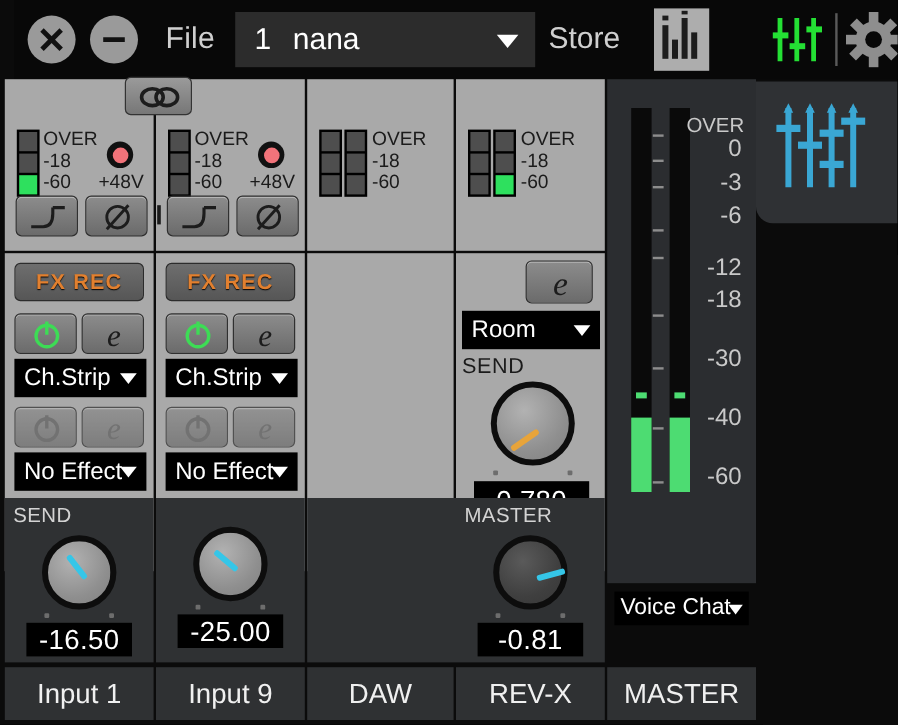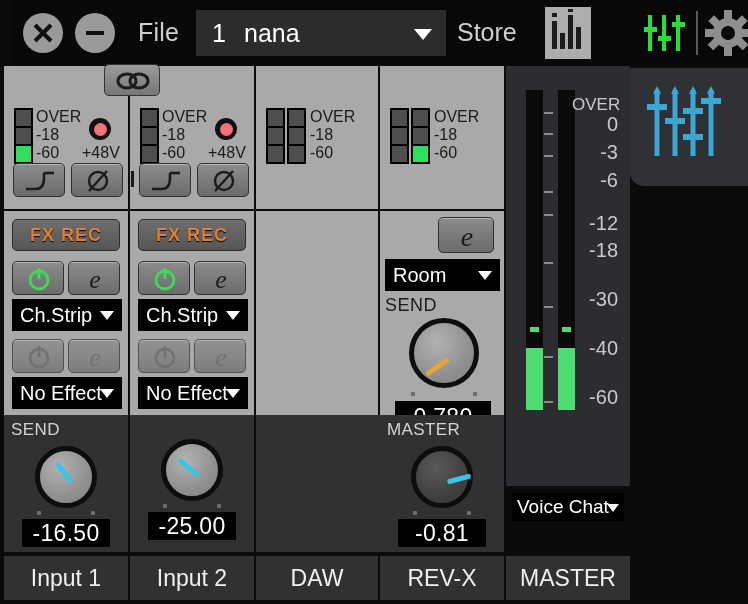--- a/index.html
+++ b/index.html
@@ -458,21 +458,21 @@
         <polygon points="63,18 59,26 67,26"></polygon>
           <polygon points="81,18 77,26 85,26"></polygon>
       </g>
     </svg>
   </div>
 
   <div class="nametab" id="nt0">
       <span>Input 1</span>
     </div>
   <div class="nametab" id="nt1">
-      <span>Input 2</span>
+      <span>Input 9</span>
     </div>
   <div class="nametab" id="nt2">
       <span>DAW</span>
     </div>
   <div class="nametab" id="nt3">
       <span>REV-X</span>
     </div>
   <div class="nametab" id="nt4">
       <span>MASTER</span>
     </div>

